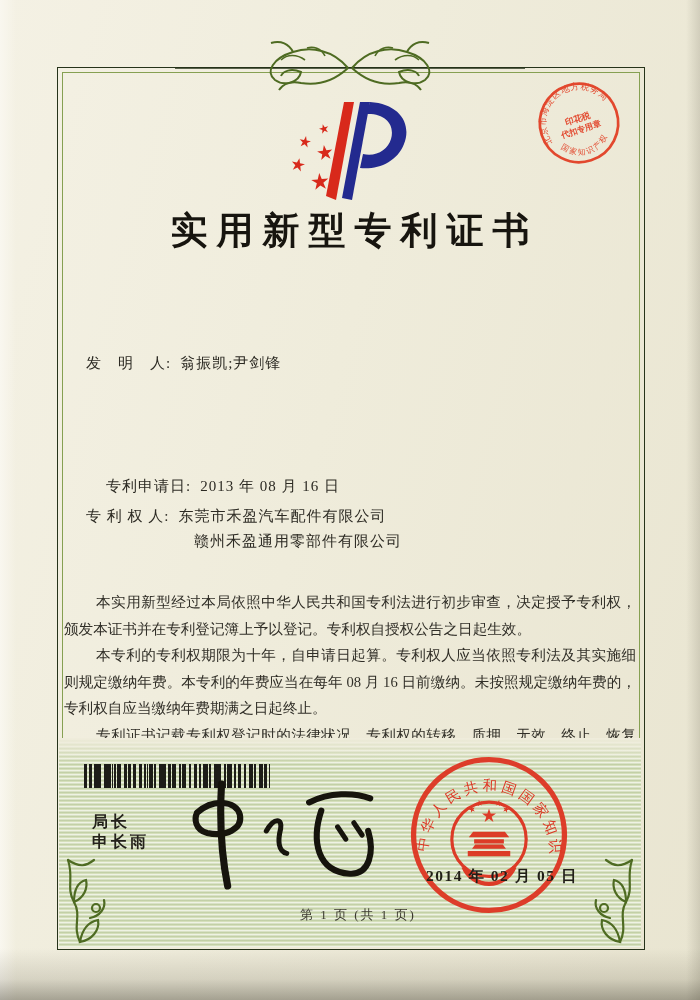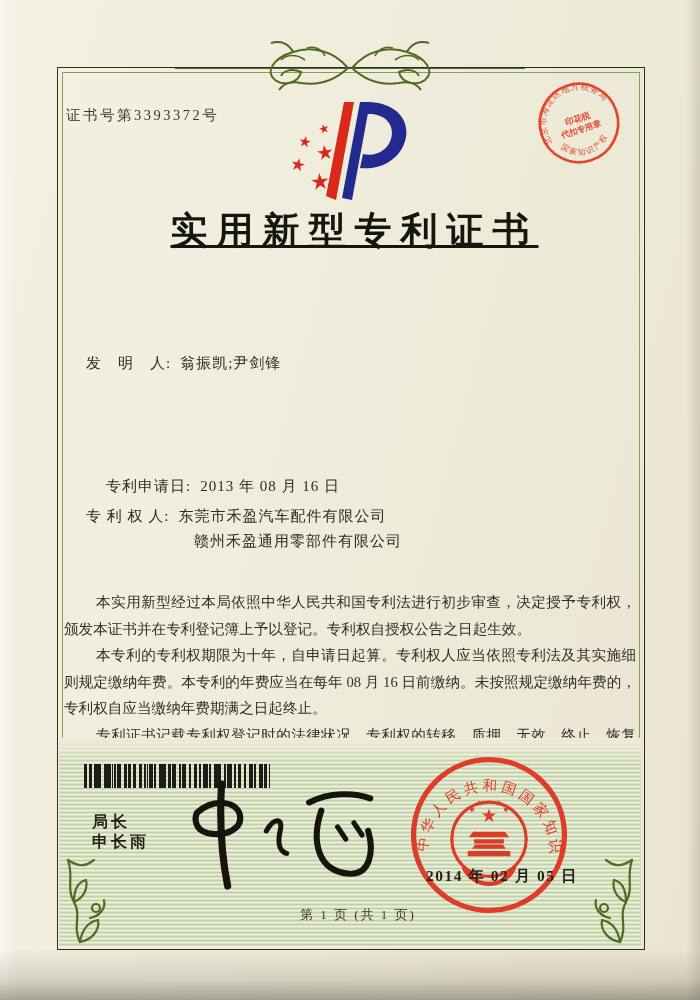--- a/index.html
+++ b/index.html
@@ -23,21 +23,21 @@
   .top-flourish{position:absolute;left:175px;top:40px;width:350px;height:56px;z-index:3;}
 
   .cert-no{position:absolute;left:66px;top:106px;font-size:14.5px;letter-spacing:2.5px;color:#3a382f;}
 
   .logo{position:absolute;left:278px;top:98px;width:132px;height:110px;}
 
   .tax-stamp{position:absolute;left:532px;top:76px;width:94px;height:94px;
     transform:rotate(-18deg);opacity:.92;}
 
   .title{position:absolute;top:206px;left:0;width:100%;margin:0;text-align:center;
-    font-size:37px;font-weight:700;letter-spacing:9px;text-indent:9px;color:#17150f;text-decoration:underline;}
+    font-size:37px;font-weight:700;letter-spacing:9px;text-indent:9px;color:#17150f;}
 
   .row{position:absolute;left:86px;font-size:15px;letter-spacing:1px;color:#2c2a23;white-space:nowrap;}
   .row .v{margin-left:9px;}
   .r-name{top:300px;} .r-inventor{top:354px;} .r-patno{top:405px;}
   .r-filing{top:477px;margin-left:20px;} .r-patentee{top:507px;} .r-patentee2{top:532px;left:194px;}
   .r-grant{top:563px;}
 
   .body-text{position:absolute;left:64px;top:589px;width:572px;
     font-size:14.6px;line-height:1.82;text-align:justify;color:#302e27;}
   .body-text p{margin:0;text-indent:2.2em;}
@@ -86,21 +86,20 @@
     <g id="flhalf" fill="none" stroke="#4e6b22" stroke-width="2">
       <path d="M173,28 C158,10 136,6 118,12 C98,18 90,32 100,40 C110,47 124,42 126,32 C116,28 108,31 106,36"></path>
       <path d="M173,28 C160,40 144,46 126,43 C116,41 108,44 104,50"></path>
       <path d="M118,12 C114,4 106,0 96,3"></path>
       <path d="M130,20 C122,14 112,14 106,20" stroke-width="1.6"></path>
       <path d="M150,16 C146,8 138,6 132,8" stroke-width="1.6"></path>
     </g>
     <use href="#flhalf" transform="translate(350,0) scale(-1,1)"></use>
   </svg>
 
-  <div class="cert-no">证书号第3393372号</div>
 
   <svg class="logo" viewBox="0 0 132 110">
     <defs>
       <path id="star1" d="M0,-1 L0.2245,-0.309 0.951,-0.309 0.363,0.118 0.588,0.809 0,0.382 -0.588,0.809 -0.363,0.118 -0.951,-0.309 -0.2245,-0.309 Z"></path>
     </defs>
     <g fill="#d8291b">
       <use href="#star1" transform="translate(46,31) scale(5) rotate(-15)"></use>
       <use href="#star1" transform="translate(27,44) scale(6) rotate(10)"></use>
       <use href="#star1" transform="translate(47,55) scale(8) rotate(-8)"></use>
       <use href="#star1" transform="translate(20,67) scale(7) rotate(12)"></use>

